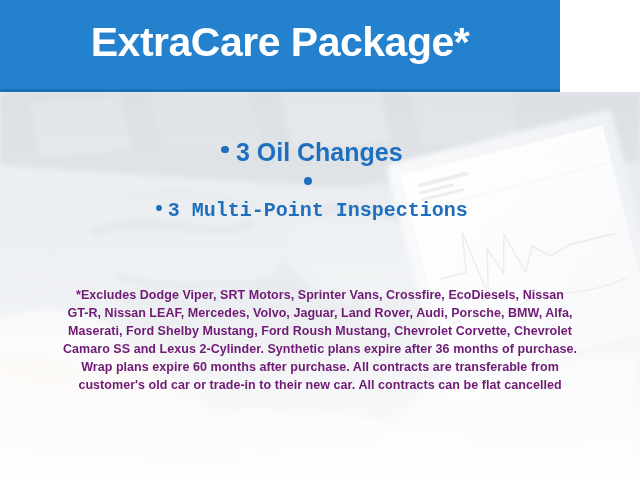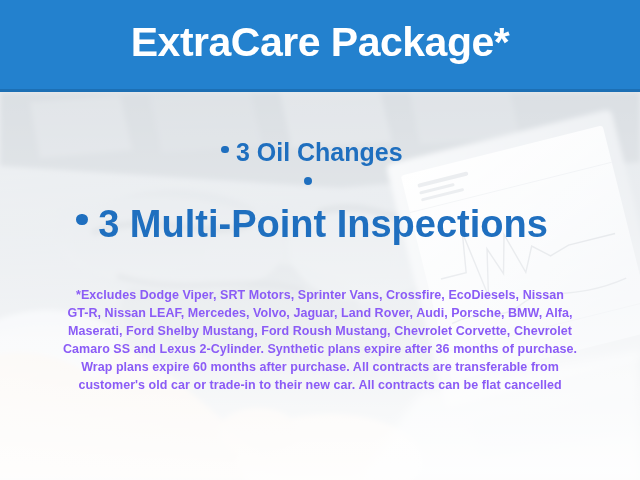--- a/index.html
+++ b/index.html
@@ -49,21 +49,21 @@
         rgba(255,255,255,0.80) 62%,
         rgba(255,255,255,0.90) 82%,
         rgba(255,255,255,0.96) 100%);
   }
 
   
   .header-band {
     position: absolute;
     left: 0;
     top: 0;
-    width: 640px;
+    width: 560px;
     height: 92px;
     background: #2381ce;
     border-bottom: 3px solid #1c6fb4;
     box-sizing: border-box;
     display: flex;
     align-items: center;
     justify-content: center;
   }
   .header-title {
     color: #ffffff;
@@ -102,30 +102,30 @@
     top: -0.12em;
     margin-right: 0.28em;
     width: 0.30em;
     height: 0.30em;
     border-radius: 50%;
     background: #1f6fbf;
   }
   .benefit-item .txt { vertical-align: middle; }
   .benefit-size-1 { font-size: 25px; }
   .benefit-size-2 { font-size: 27px; }
-  .benefit-size-3 { font-size: 38px; }
+  .benefit-size-3 { font-size: 20px; font-family: Liberation Mono, monospace; }
 
   
   .disclaimer {
     position: absolute;
     left: 26px;
     top: 286px;
     width: 588px;
     text-align: center;
-    color: #8b5cf6;
+    color: #701a75;
     font-size: 12.5px;
     font-weight: bold;
     line-height: 18px;
     letter-spacing: 0.05px;
   }
   .disclaimer-line {
     display: block;
     white-space: nowrap;
   }
 </style>

